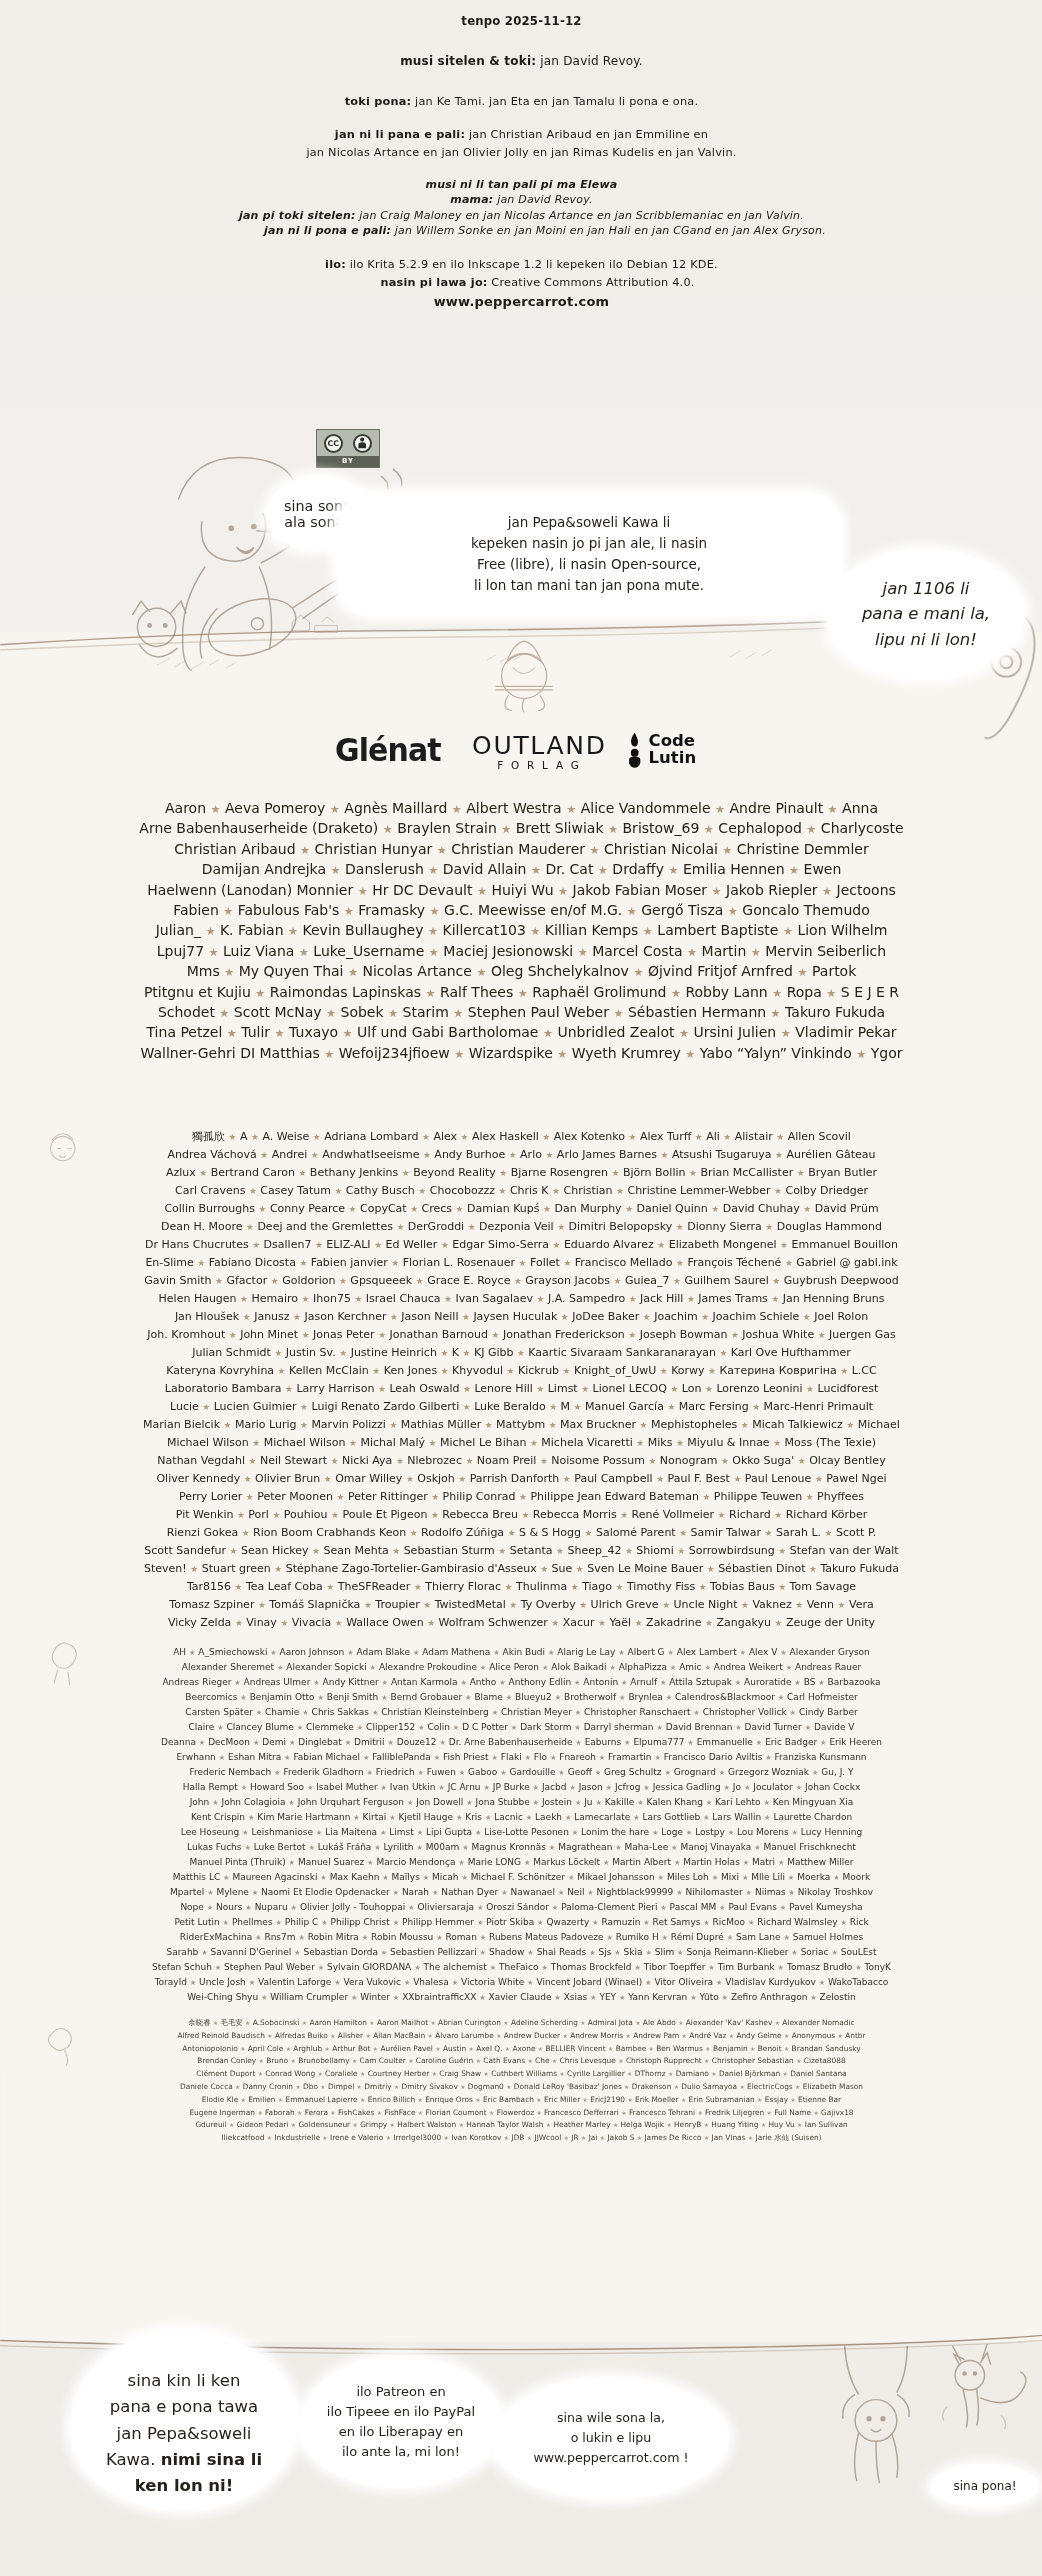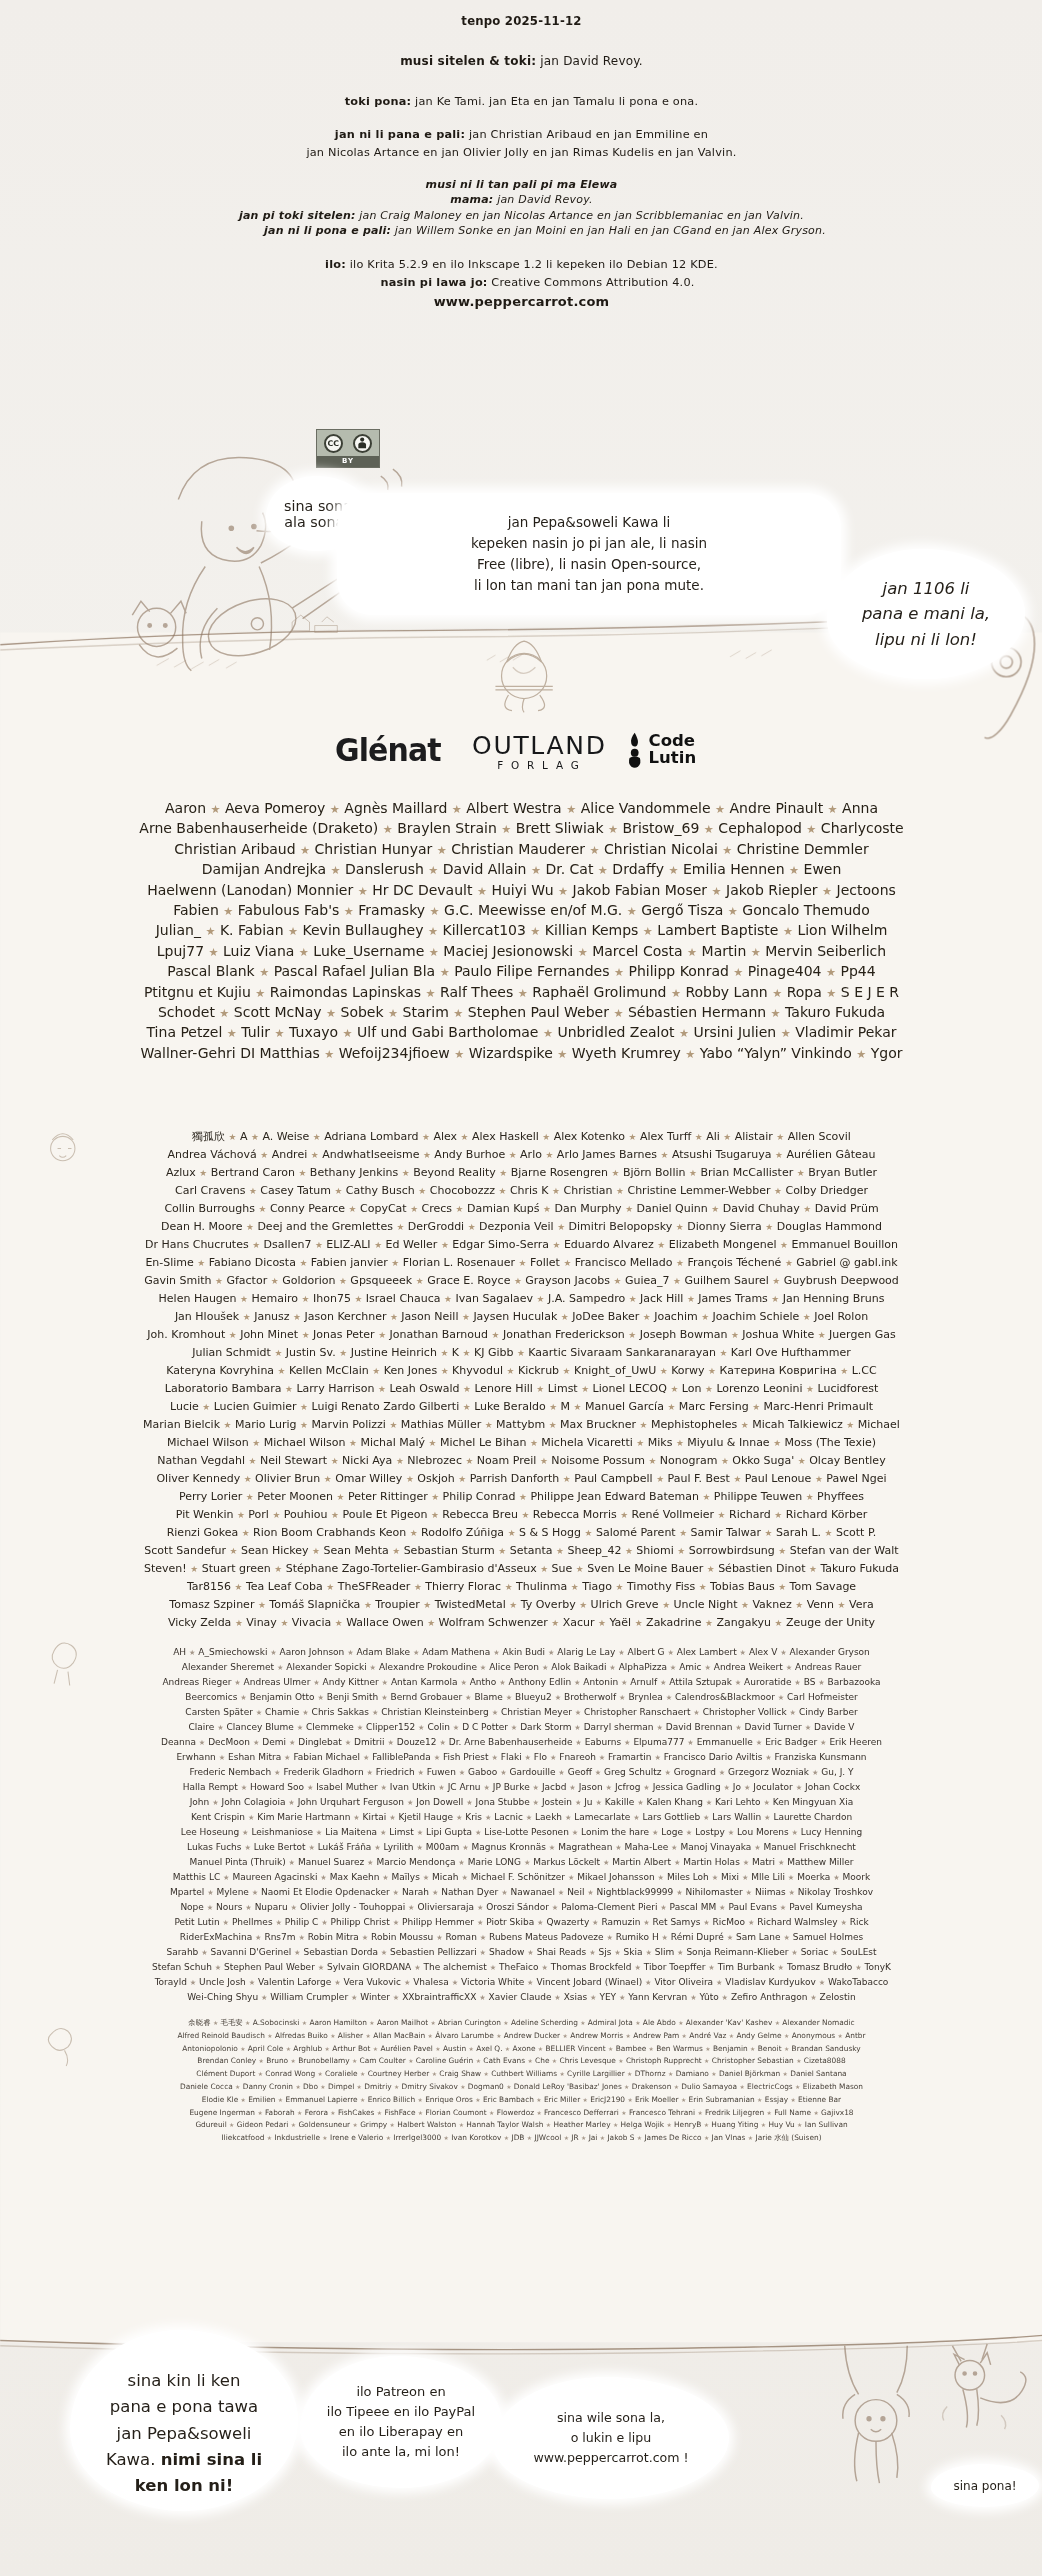--- a/index.html
+++ b/index.html
@@ -222,21 +222,21 @@
 
 <div class="abs tier t1" style="top:798px;">
     <div class="line"><span>Aaron</span><span class="star">★</span><span>Aeva Pomeroy</span><span class="star">★</span><span>Agnès Maillard</span><span class="star">★</span><span>Albert Westra</span><span class="star">★</span><span>Alice Vandommele</span><span class="star">★</span><span>Andre Pinault</span><span class="star">★</span><span>Anna</span></div>
     <div class="line"><span>Arne Babenhauserheide (Draketo)</span><span class="star">★</span><span>Braylen Strain</span><span class="star">★</span><span>Brett Sliwiak</span><span class="star">★</span><span>Bristow_69</span><span class="star">★</span><span>Cephalopod</span><span class="star">★</span><span>Charlycoste</span></div>
     <div class="line"><span>Christian Aribaud</span><span class="star">★</span><span>Christian Hunyar</span><span class="star">★</span><span>Christian Mauderer</span><span class="star">★</span><span>Christian Nicolai</span><span class="star">★</span><span>Christine Demmler</span></div>
     <div class="line"><span>Damijan Andrejka</span><span class="star">★</span><span>Danslerush</span><span class="star">★</span><span>David Allain</span><span class="star">★</span><span>Dr. Cat</span><span class="star">★</span><span>Drdaffy</span><span class="star">★</span><span>Emilia Hennen</span><span class="star">★</span><span>Ewen</span></div>
     <div class="line"><span>Haelwenn (Lanodan) Monnier</span><span class="star">★</span><span>Hr DC Devault</span><span class="star">★</span><span>Huiyi Wu</span><span class="star">★</span><span>Jakob Fabian Moser</span><span class="star">★</span><span>Jakob Riepler</span><span class="star">★</span><span>Jectoons</span></div>
     <div class="line"><span>Fabien</span><span class="star">★</span><span>Fabulous Fab's</span><span class="star">★</span><span>Framasky</span><span class="star">★</span><span>G.C. Meewisse en/of M.G.</span><span class="star">★</span><span>Gergő Tisza</span><span class="star">★</span><span>Goncalo Themudo</span></div>
     <div class="line"><span>Julian_</span><span class="star">★</span><span>K. Fabian</span><span class="star">★</span><span>Kevin Bullaughey</span><span class="star">★</span><span>Killercat103</span><span class="star">★</span><span>Killian Kemps</span><span class="star">★</span><span>Lambert Baptiste</span><span class="star">★</span><span>Lion Wilhelm</span></div>
     <div class="line"><span>Lpuj77</span><span class="star">★</span><span>Luiz Viana</span><span class="star">★</span><span>Luke_Username</span><span class="star">★</span><span>Maciej Jesionowski</span><span class="star">★</span><span>Marcel Costa</span><span class="star">★</span><span>Martin</span><span class="star">★</span><span>Mervin Seiberlich</span></div>
-    <div class="line"><span>Pascal Blank</span><span class="star">★</span><span>Pascal Rafael Julian Bla</span><span class="star">★</span><span>Paulo Filipe Fernandes</span><span class="star">★</span><span>Philipp Konrad</span><span class="star">★</span><span>Pinage404</span><span class="star">★</span><span>Pp44</span></div>
+    <div class="line"><span>Mms</span><span class="star">★</span><span>My Quyen Thai</span><span class="star">★</span><span>Nicolas Artance</span><span class="star">★</span><span>Oleg Shchelykalnov</span><span class="star">★</span><span>Øjvind Fritjof Arnfred</span><span class="star">★</span><span>Partok</span></div>
     <div class="line"><span>Ptitgnu et Kujiu</span><span class="star">★</span><span>Raimondas Lapinskas</span><span class="star">★</span><span>Ralf Thees</span><span class="star">★</span><span>Raphaël Grolimund</span><span class="star">★</span><span>Robby Lann</span><span class="star">★</span><span>Ropa</span><span class="star">★</span><span>S E J E R</span></div>
     <div class="line"><span>Schodet</span><span class="star">★</span><span>Scott McNay</span><span class="star">★</span><span>Sobek</span><span class="star">★</span><span>Starim</span><span class="star">★</span><span>Stephen Paul Weber</span><span class="star">★</span><span>Sébastien Hermann</span><span class="star">★</span><span>Takuro Fukuda</span></div>
     <div class="line"><span>Tina Petzel</span><span class="star">★</span><span>Tulir</span><span class="star">★</span><span>Tuxayo</span><span class="star">★</span><span>Ulf und Gabi Bartholomae</span><span class="star">★</span><span>Unbridled Zealot</span><span class="star">★</span><span>Ursini Julien</span><span class="star">★</span><span>Vladimir Pekar</span></div>
     <div class="line"><span>Wallner-Gehri DI Matthias</span><span class="star">★</span><span>Wefoij234jfioew</span><span class="star">★</span><span>Wizardspike</span><span class="star">★</span><span>Wyeth Krumrey</span><span class="star">★</span><span>Yabo “Yalyn” Vinkindo</span><span class="star">★</span><span>Ygor</span></div>
   </div>
 
 <div class="abs tier t2" style="top:1128px;">
     <div class="line"><span>獨孤欣</span><span class="star">★</span><span>A</span><span class="star">★</span><span>A. Weise</span><span class="star">★</span><span>Adriana Lombard</span><span class="star">★</span><span>Alex</span><span class="star">★</span><span>Alex Haskell</span><span class="star">★</span><span>Alex Kotenko</span><span class="star">★</span><span>Alex Turff</span><span class="star">★</span><span>Ali</span><span class="star">★</span><span>Alistair</span><span class="star">★</span><span>Allen Scovil</span></div>
     <div class="line"><span>Andrea Váchová</span><span class="star">★</span><span>Andrei</span><span class="star">★</span><span>AndwhatIseeisme</span><span class="star">★</span><span>Andy Burhoe</span><span class="star">★</span><span>Arlo</span><span class="star">★</span><span>Arlo James Barnes</span><span class="star">★</span><span>Atsushi Tsugaruya</span><span class="star">★</span><span>Aurélien Gâteau</span></div>
     <div class="line"><span>Azlux</span><span class="star">★</span><span>Bertrand Caron</span><span class="star">★</span><span>Bethany Jenkins</span><span class="star">★</span><span>Beyond Reality</span><span class="star">★</span><span>Bjarne Rosengren</span><span class="star">★</span><span>Björn Bollin</span><span class="star">★</span><span>Brian McCallister</span><span class="star">★</span><span>Bryan Butler</span></div>

